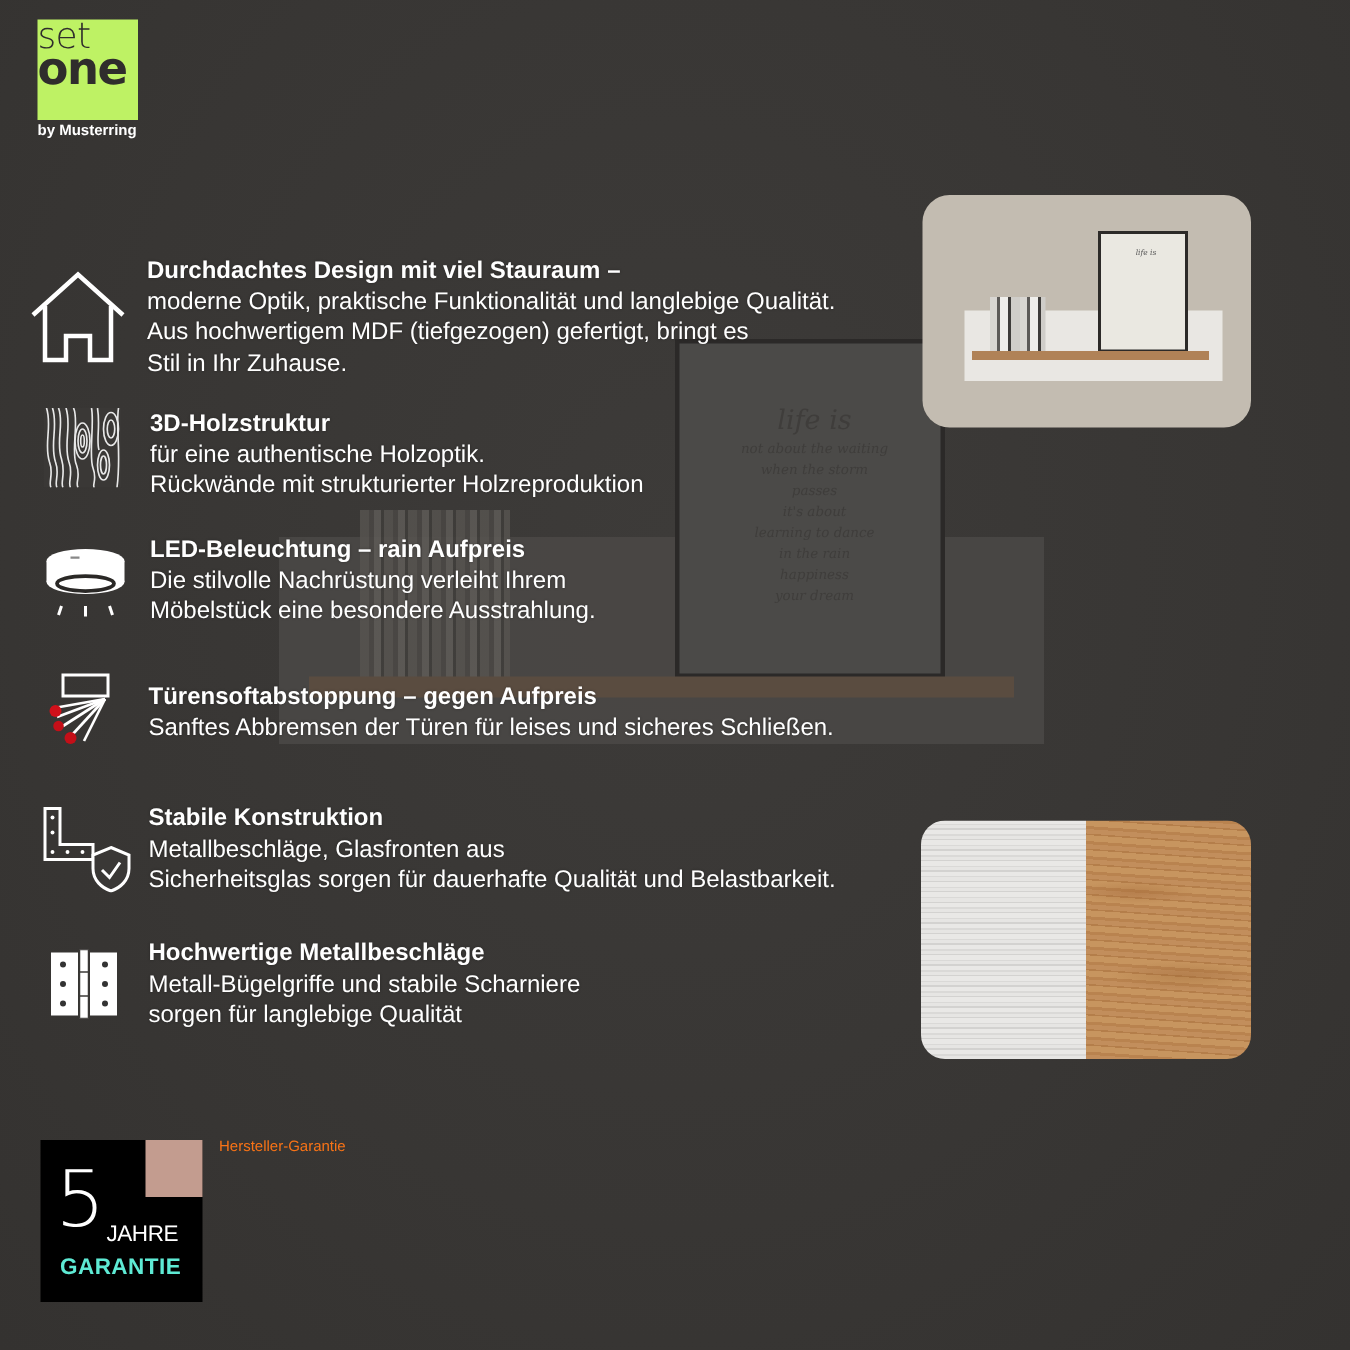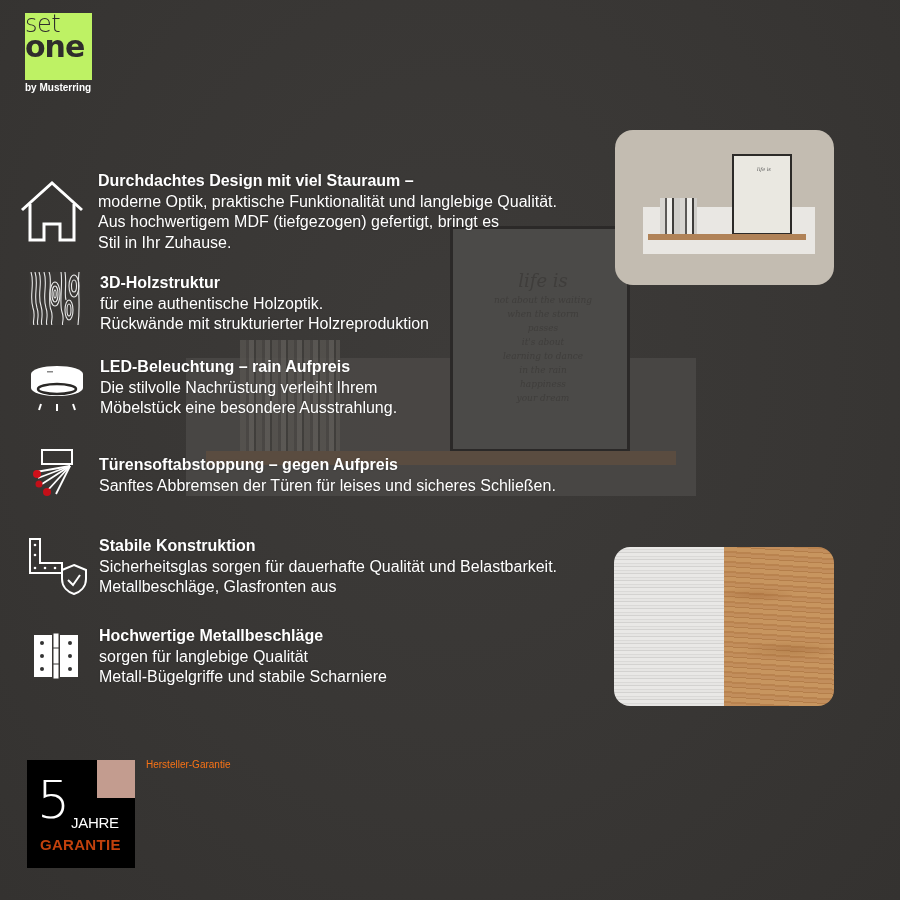--- a/index.html
+++ b/index.html
@@ -98,21 +98,21 @@
     .warranty-badge {
       position: absolute; left: 27px; top: 760px; width: 108px; height: 108px;
       background: #000000;
     }
     .warranty-badge .accent { position: absolute; right: 0; top: 0; width: 38px; height: 38px; background: #c39c8f; }
     .warranty-badge .five {
       position: absolute; left: 10px; top: 14px; font-family: "DejaVu Sans", sans-serif; font-weight: 200;
       font-size: 52px; line-height: 52px; color: #ffffff;
     }
     .warranty-badge .jahre { position: absolute; left: 44px; top: 54px; font-size: 15px; color: #ffffff; letter-spacing: -0.3px; }
-    .warranty-badge .garantie { position: absolute; left: 13px; top: 76px; font-size: 15px; font-weight: bold; color: #c2410c; letter-spacing: 0.3px; }
+    .warranty-badge .garantie { position: absolute; left: 13px; top: 76px; font-size: 15px; font-weight: bold; color: #5eead4; letter-spacing: 0.3px; }
     .warranty-label { position: absolute; left: 146px; top: 759px; font-size: 10px; color: #f97316; }
   </style>
 </head>
 <body>
 
 <div class="bg-texture"></div>
 
 <div class="ghost-shelf-panel"></div>
 <div class="ghost-books"></div>
 <div class="ghost-frame">
@@ -218,43 +218,43 @@
     <circle cx="7" cy="8" r="1.3" fill="#fff"></circle>
     <circle cx="7" cy="18" r="1.3" fill="#fff"></circle>
     <circle cx="7" cy="31" r="1.3" fill="#fff"></circle>
     <circle cx="17" cy="31" r="1.3" fill="#fff"></circle>
     <circle cx="27" cy="31" r="1.3" fill="#fff"></circle>
     <path d="M46,28 L58,33 L58,42 C58,50 52,55 46,57 C40,55 34,50 34,42 L34,33 Z" fill="#3a3836" stroke="#fff" stroke-width="2"></path>
     <polyline points="40,43 45,48 52,38" fill="none" stroke="#fff" stroke-width="2"></polyline>
   </svg>
   <div class="text" style="left:99px;top:536px">
     <div class="title">Stabile Konstruktion</div>
+    <div>Metallbeschläge, Glasfronten aus</div>
     <div>Sicherheitsglas sorgen für dauerhafte Qualität und Belastbarkeit.</div>
-    <div>Metallbeschläge, Glasfronten aus</div>
   </div>
 </div>
 
 <div class="feature" style="top:0">
   <svg class="icon" style="left:34px;top:633px" width="44" height="46" viewBox="0 0 44 46">
     <rect x="0" y="2" width="18" height="42" fill="#fff"></rect>
     <rect x="26" y="2" width="18" height="42" fill="#fff"></rect>
     <rect x="19" y="0" width="6" height="46" fill="#fff" stroke="#3a3836" stroke-width="1"></rect>
     <line x1="19" y1="15" x2="25" y2="15" stroke="#3a3836" stroke-width="1"></line>
     <line x1="19" y1="31" x2="25" y2="31" stroke="#3a3836" stroke-width="1"></line>
     <circle cx="8" cy="10" r="2" fill="#333"></circle>
     <circle cx="8" cy="23" r="2" fill="#333"></circle>
     <circle cx="8" cy="36" r="2" fill="#333"></circle>
     <circle cx="36" cy="10" r="2" fill="#333"></circle>
     <circle cx="36" cy="23" r="2" fill="#333"></circle>
     <circle cx="36" cy="36" r="2" fill="#333"></circle>
   </svg>
   <div class="text" style="left:99px;top:626px">
     <div class="title">Hochwertige Metallbeschläge</div>
+    <div>Metall-Bügelgriffe und stabile Scharniere</div>
     <div>sorgen für langlebige Qualität</div>
-    <div>Metall-Bügelgriffe und stabile Scharniere</div>
   </div>
 </div>
 
 <div class="photo-shelf">
   <div class="panel"></div>
   <div class="books"></div>
   <div class="frame">
     <div class="mini-script">
       <div>life is</div>
     </div>

